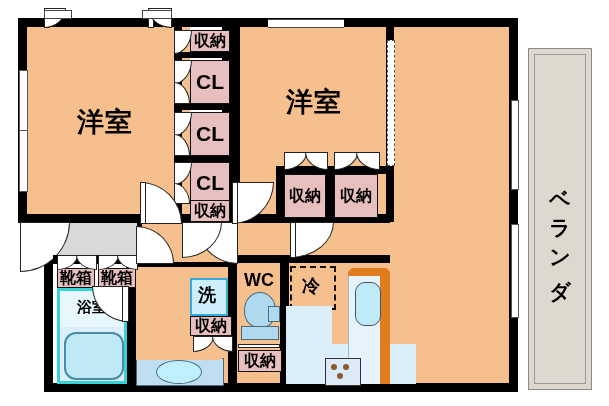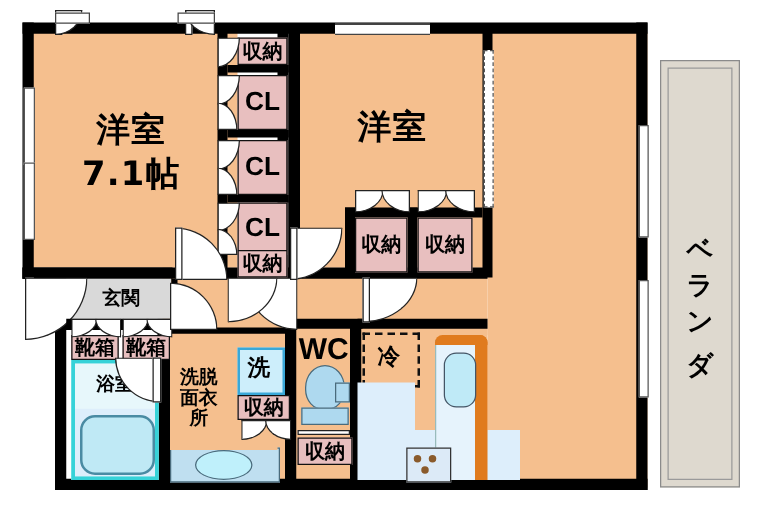--- a/index.html
+++ b/index.html
@@ -16,21 +16,21 @@
   .white{background:#ffffff;}
   
   .lbl{position:absolute;display:flex;align-items:center;justify-content:center;
        text-align:center;color:#000;line-height:1.05;font-weight:bold;
        font-family:"DejaVu Sans","Liberation Sans",sans-serif;}
   .big{font-size:27px;letter-spacing:1px;}
   .ldk{font-size:28px;letter-spacing:0px;}
   .cl{font-size:21px;font-weight:bold;font-family:"Liberation Sans",sans-serif;}
   .sm{font-size:12px;font-weight:bold;}
   .xs{font-size:16px;font-weight:bold;}
-  .wc{font-size:24px;font-weight:bold;font-family:"Liberation Sans",sans-serif;}
+  .wc{font-size:18px;font-weight:bold;font-family:"Liberation Sans",sans-serif;}
   .vert{writing-mode:vertical-rl;text-orientation:upright;font-size:21px;letter-spacing:6px;}
   .stack{flex-direction:column;}
   
   .swing{position:absolute;background:#ffffff;border:1px solid #222;}
   .sw-br{border-radius:0 0 100% 0;}   
   .sw-bl{border-radius:0 0 0 100%;}   
   .sw-tr{border-radius:0 100% 0 0;}   
   .leaf{position:absolute;background:#ffffff;border:1px solid #222;}
   
   .fold{position:absolute;background:#fff;border:1px solid #222;border-radius:0 0 100% 0;}
@@ -89,21 +89,20 @@
   <div class="abs wall" style="left:126px;top:255px;width:10px;height:137px;"></div>
   <div class="abs wall" style="left:228px;top:258px;width:9px;height:132px;"></div>
   <div class="abs wall" style="left:280px;top:258px;width:9px;height:132px;"></div>
   <div class="abs wall" style="left:228px;top:255px;width:62px;height:8px;"></div>
   <div class="abs wall" style="left:286px;top:255px;width:104px;height:8px;"></div>
   <div class="abs wall" style="left:136px;top:262px;width:100px;height:5px;"></div>
 
   <div class="abs genkan" style="left:53px;top:223px;width:84px;height:32px;"></div>
   <div class="abs wall" style="left:44px;top:223px;width:9px;height:32px;"></div>
   <div class="abs wall" style="left:137px;top:223px;width:5px;height:32px;"></div>
-  <div class="lbl sm" style="left:62px;top:228px;width:70px;height:22px;font-size:15px;">玄関</div>
 
   <div class="leaf" style="left:20px;top:222px;width:5px;height:45px;"></div>
   <div class="swing sw-br" style="left:20px;top:222px;width:48px;height:48px;"></div>
 
   <div class="abs wall" style="left:53px;top:255px;width:84px;height:4px;"></div>
   <div class="abs closet" style="left:57px;top:268px;width:38px;height:20px;"></div>
   <div class="lbl xs" style="left:57px;top:268px;width:38px;height:20px;">靴箱</div>
   <div class="abs closet" style="left:98px;top:268px;width:38px;height:20px;"></div>
   <div class="lbl xs" style="left:98px;top:268px;width:38px;height:20px;">靴箱</div>
 
@@ -114,25 +113,20 @@
 
   <div class="abs bath-box" style="left:57px;top:288px;width:70px;height:96px;"></div>
   <div class="abs" style="left:60px;top:291px;width:64px;height:90px;background:#ddeefb;"></div>
   <div class="abs" style="left:60px;top:291px;width:64px;height:36px;background:#e7f7fb;"></div>
   <div class="tub" style="left:64px;top:332px;width:56px;height:44px;"></div>
   <div class="lbl sm" style="left:62px;top:296px;width:60px;height:24px;font-size:15px;">浴室</div>
 
   <div class="swing sw-bl" style="left:92px;top:286px;width:34px;height:34px;"></div>
   <div class="leaf" style="left:122px;top:286px;width:5px;height:34px;"></div>
 
-  <div class="lbl stack" style="left:136px;top:282px;width:46px;height:72px;font-size:15px;line-height:1.1;">
-    <span>洗脱</span>
-    <span>面衣</span>
-    <span>所</span>
-  </div>
 
   <div class="wash-box" style="left:190px;top:278px;width:34px;height:34px;"></div>
   <div class="lbl" style="left:190px;top:278px;width:34px;height:34px;font-size:18px;font-weight:bold;">洗</div>
 
   <div class="abs closet" style="left:190px;top:316px;width:42px;height:20px;"></div>
   <div class="lbl xs" style="left:190px;top:316px;width:42px;height:20px;">収納</div>
   <div class="fold" style="left:193px;top:336px;width:19px;height:14px;"></div>
   <div class="foldL" style="left:212px;top:336px;width:19px;height:14px;"></div>
 
   <div class="vanity" style="left:136px;top:358px;width:86px;height:26px;"></div>
@@ -168,21 +162,20 @@
 
   <div class="abs veranda" style="left:528px;top:48px;width:64px;height:342px;"></div>
   <div class="abs" style="left:534px;top:54px;width:52px;height:330px;border:1px solid #9a9a9a;background:#ded9cf;"></div>
   <div class="lbl vert" style="left:534px;top:150px;width:52px;height:170px;">ベランダ</div>
 
   <div class="win" style="left:511px;top:100px;width:6px;height:88px;"></div>
   <div class="win" style="left:511px;top:224px;width:6px;height:92px;"></div>
 
   <div class="lbl big stack" style="left:40px;top:78px;width:130px;height:88px;line-height:1.3;">
     <span>洋室</span>
-    <span>7.1帖</span>
   </div>
 
   <div class="lbl big stack" style="left:250px;top:58px;width:128px;height:88px;line-height:1.3;">
     <span>洋室</span>
   </div>
 
   <div class="abs closet" style="left:190px;top:30px;width:40px;height:22px;"></div>
   <div class="lbl xs" style="left:190px;top:30px;width:40px;height:22px;">収納</div>
   <div class="fold" style="left:174px;top:30px;width:16px;height:22px;border-radius:0 0 100% 0;"></div>
   <div class="abs wall" style="left:182px;top:52px;width:49px;height:6px;"></div>

